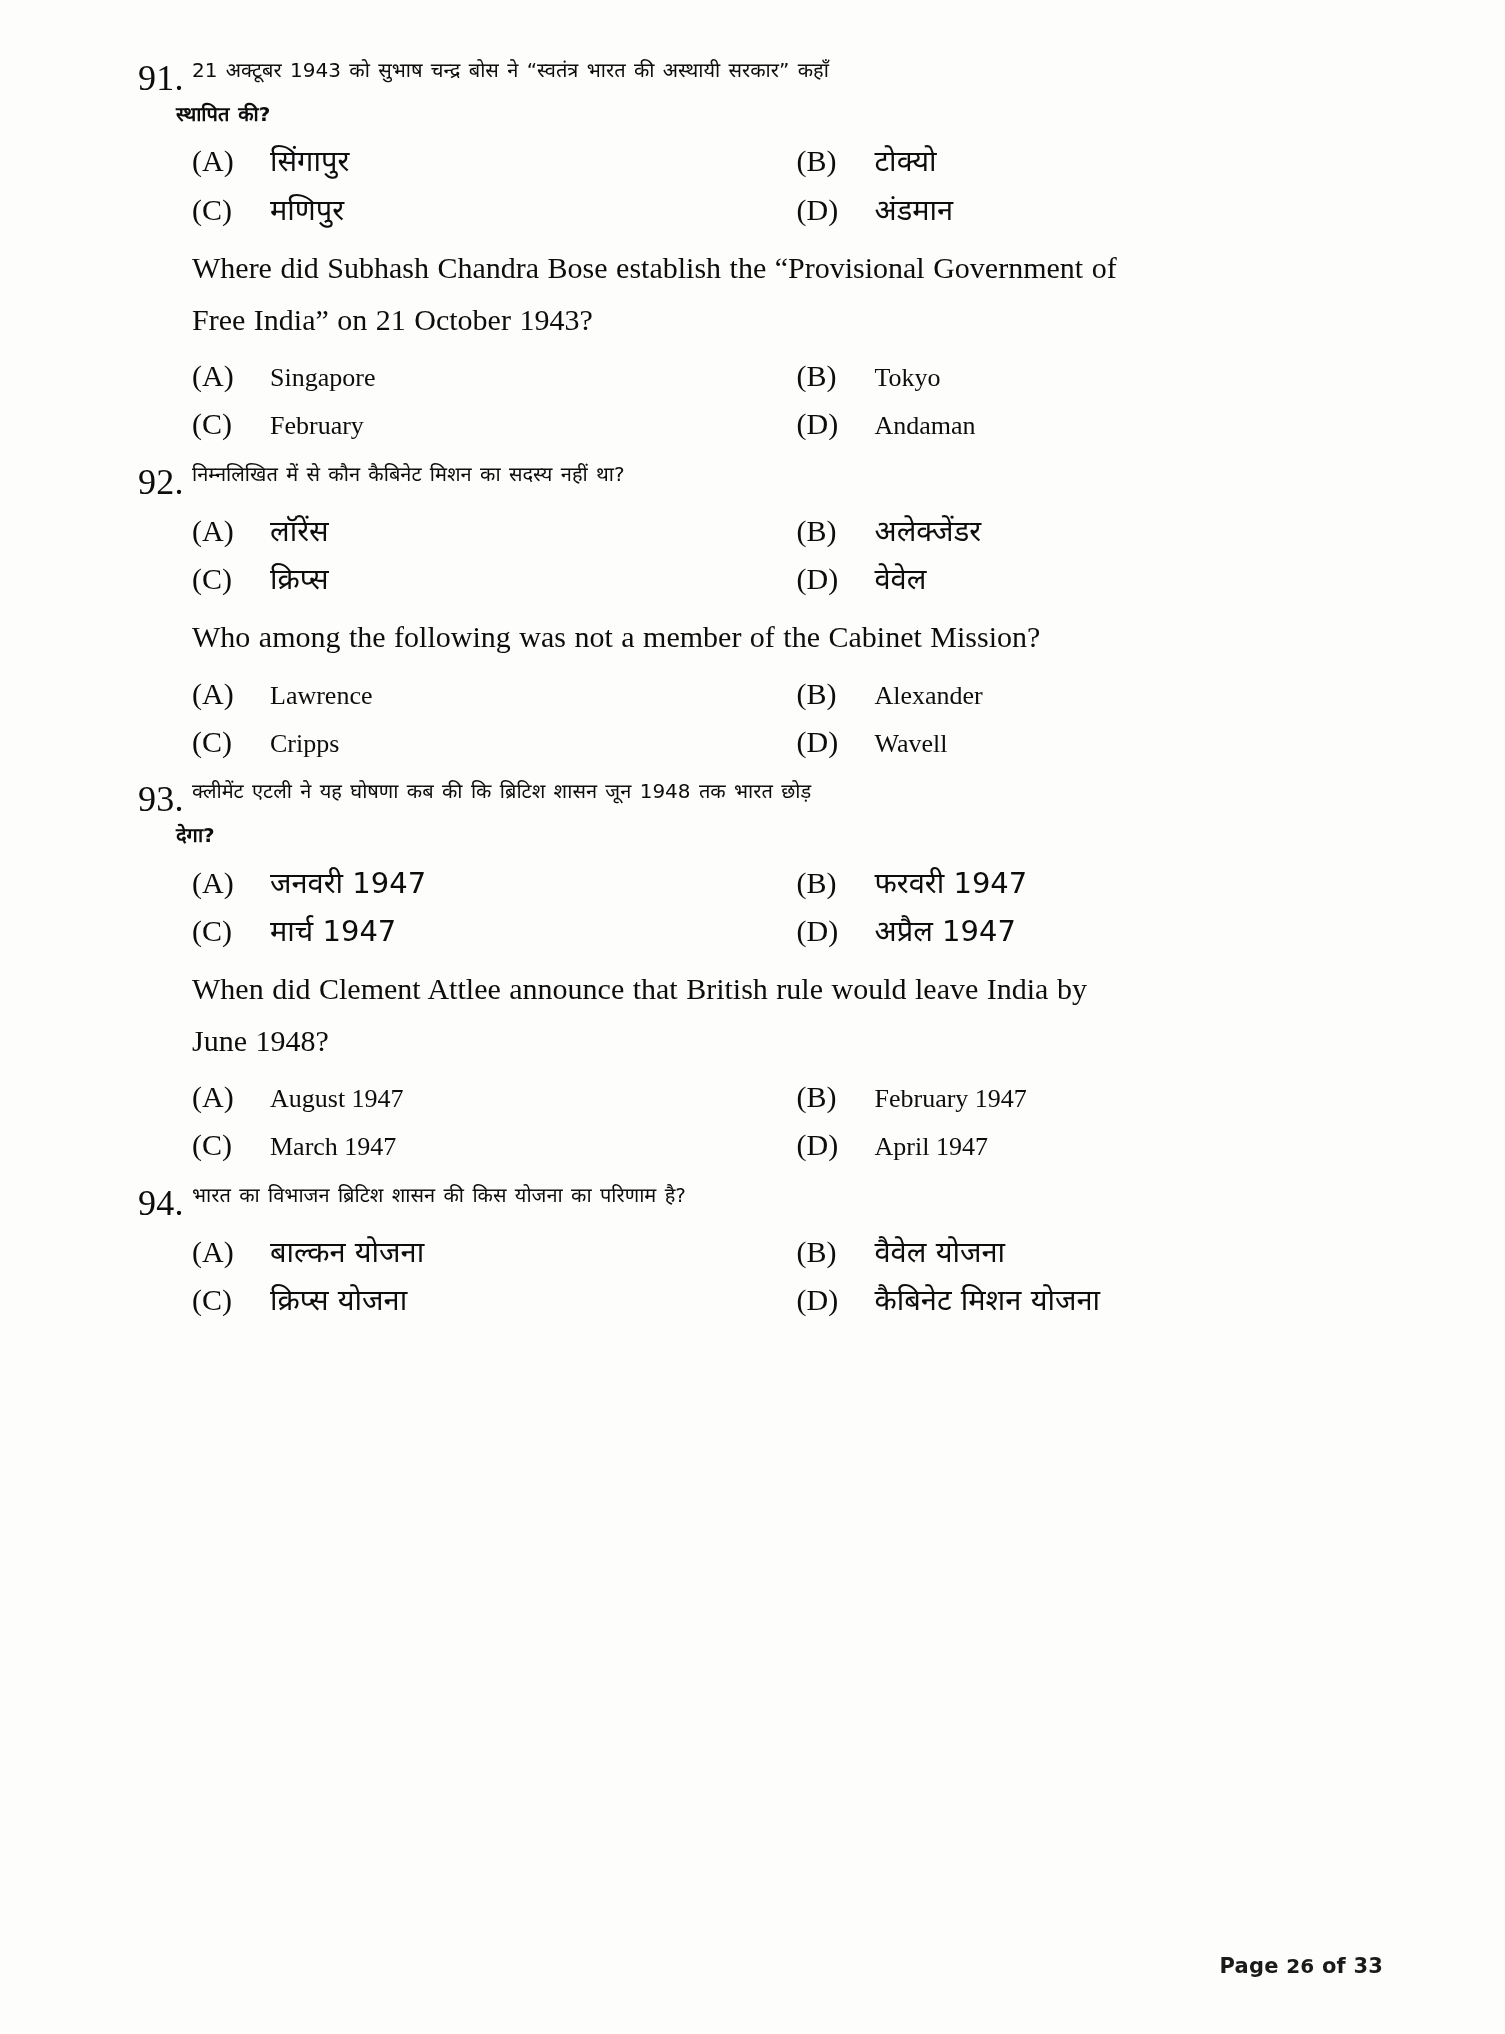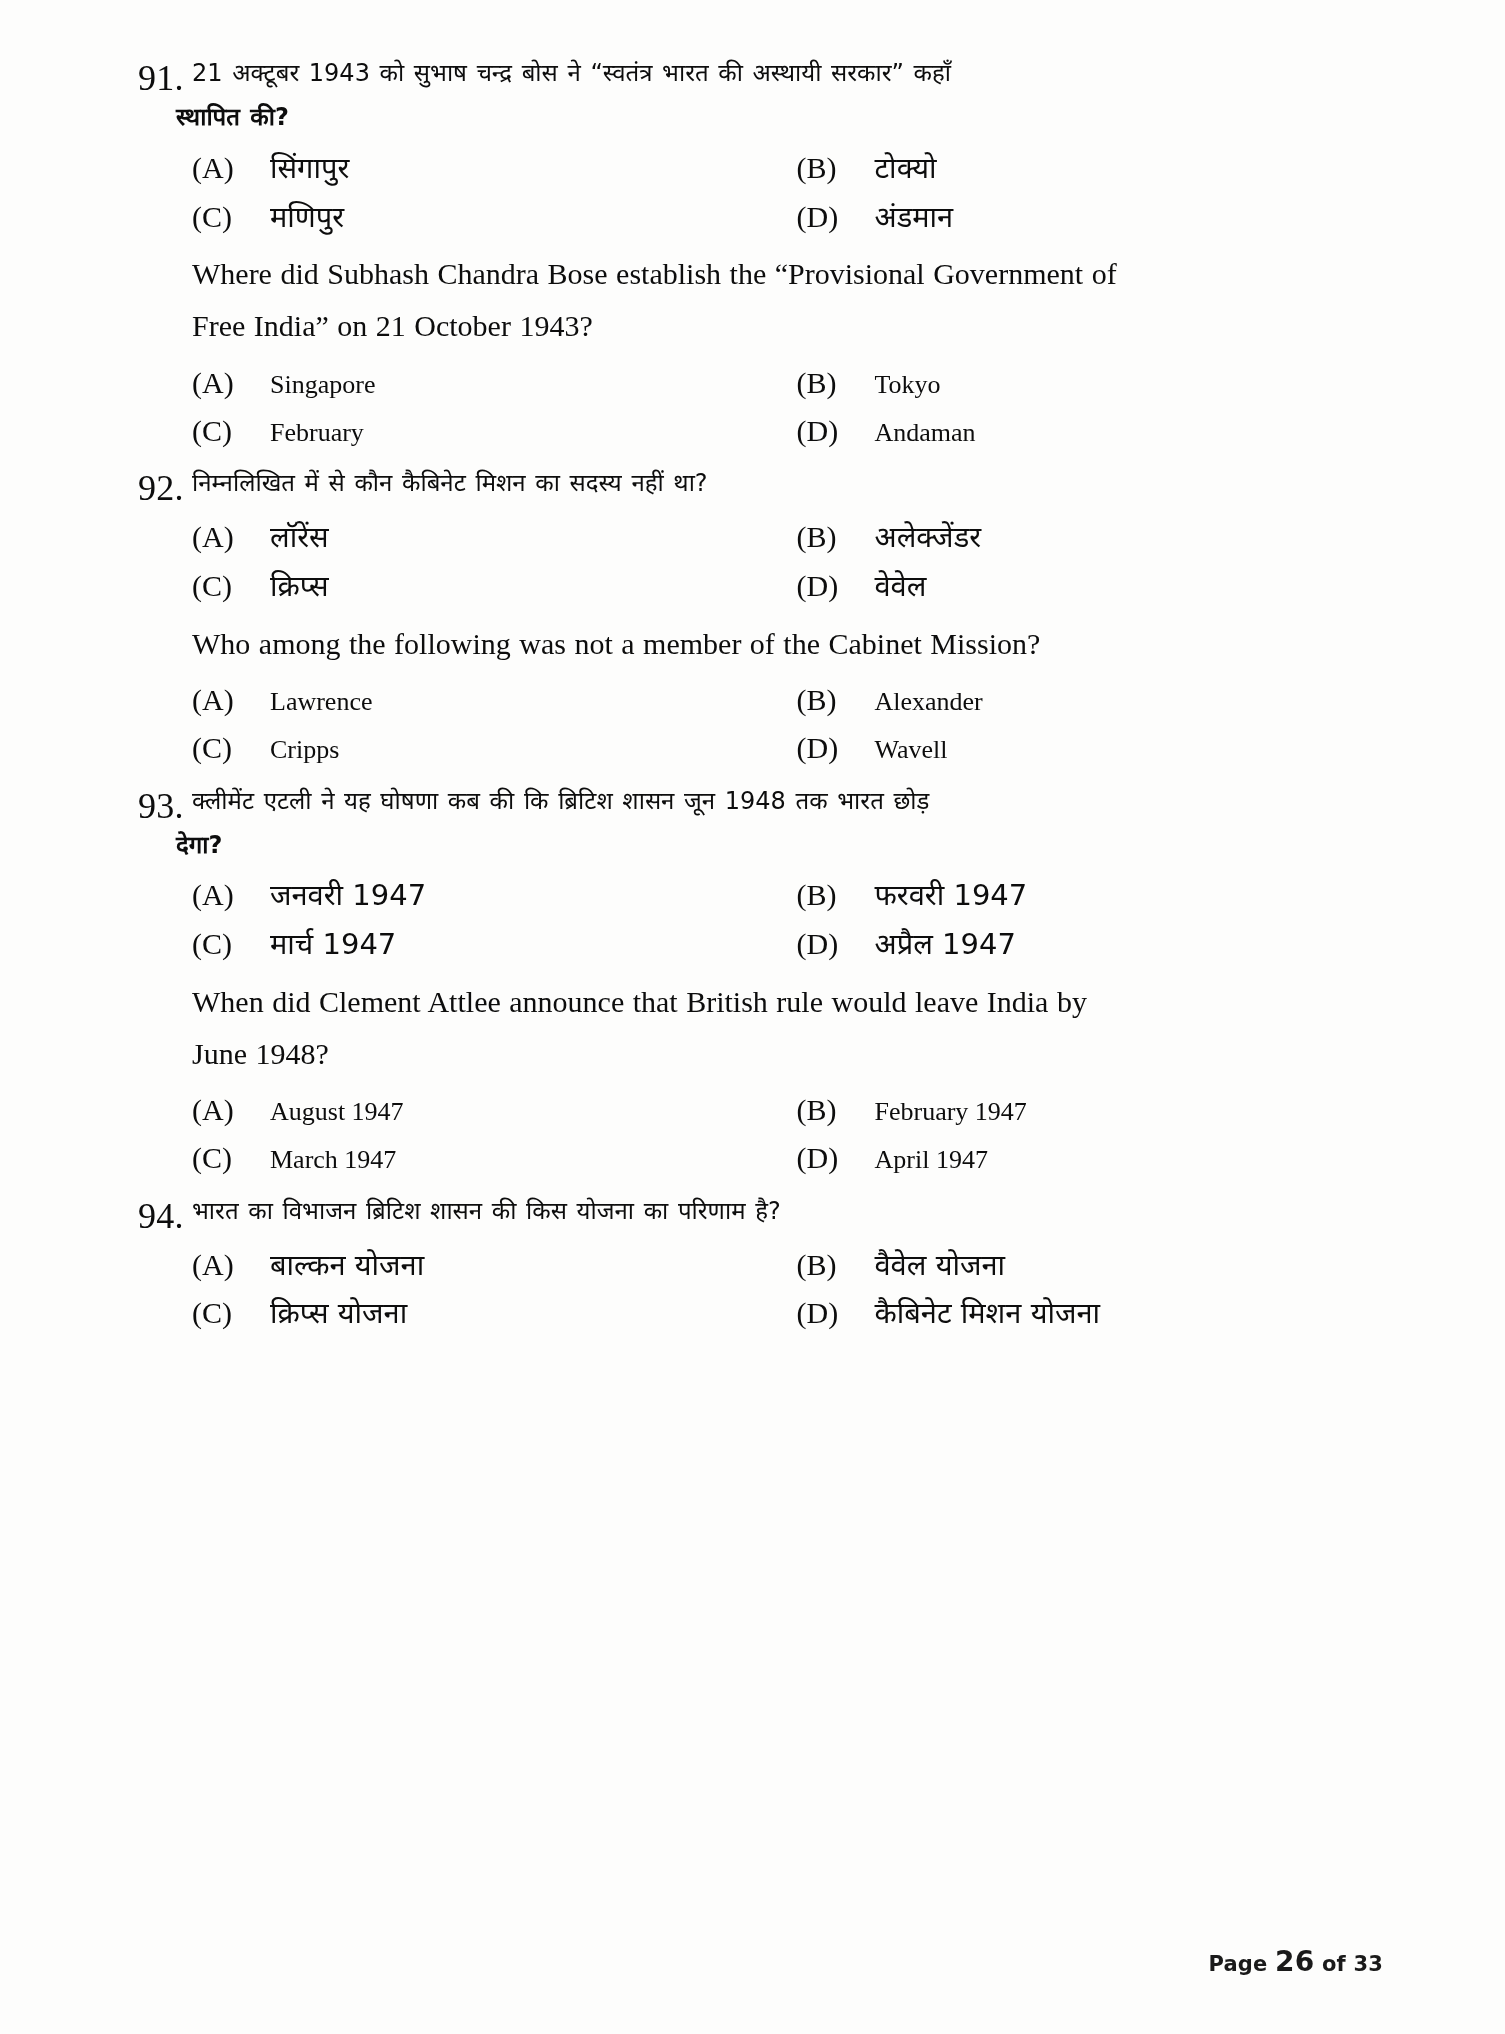--- a/index.html
+++ b/index.html
@@ -35,21 +35,21 @@
     width: 54px;
     flex: 0 0 54px;
     font-size: 36px;
     font-family: "Liberation Serif", "DejaVu Serif", serif;
     letter-spacing: .2px;
     padding-top: 8px;
   }
   .q-text {
     flex: 1 1 auto;
     font-family: "DejaVu Sans", "Liberation Sans", sans-serif;
-    font-size: 24px;
+    font-size: 20px;
     line-height: 1.62;
     text-align: justify;
     text-align-last: left;
     padding-top: 2px;
     word-spacing: 2px;
   }
   .q-text.justify-full {
     text-align: justify;
   }
   
@@ -98,21 +98,21 @@
   .footer {
     position: absolute;
     right: 122px;
     bottom: 56px;
     font-family: "DejaVu Sans", "Liberation Sans", sans-serif;
     font-size: 21px;
     font-weight: bold;
     color: #1a1a1a;
     letter-spacing: .2px;
   }
-  .footer .pg-num { font-size: 28px; }
+  .footer .pg-num { font-size: 20px; }
 </style>
 </head>
 <body>
 
 <div class="page">
 
   <div class="q-block">
     <div class="q-line">
       <div class="q-num">91.</div>
       <div class="q-text justify-full">21 अक्टूबर 1943 को सुभाष चन्द्र बोस ने “स्वतंत्र भारत की अस्थायी सरकार” कहाँ</div>

